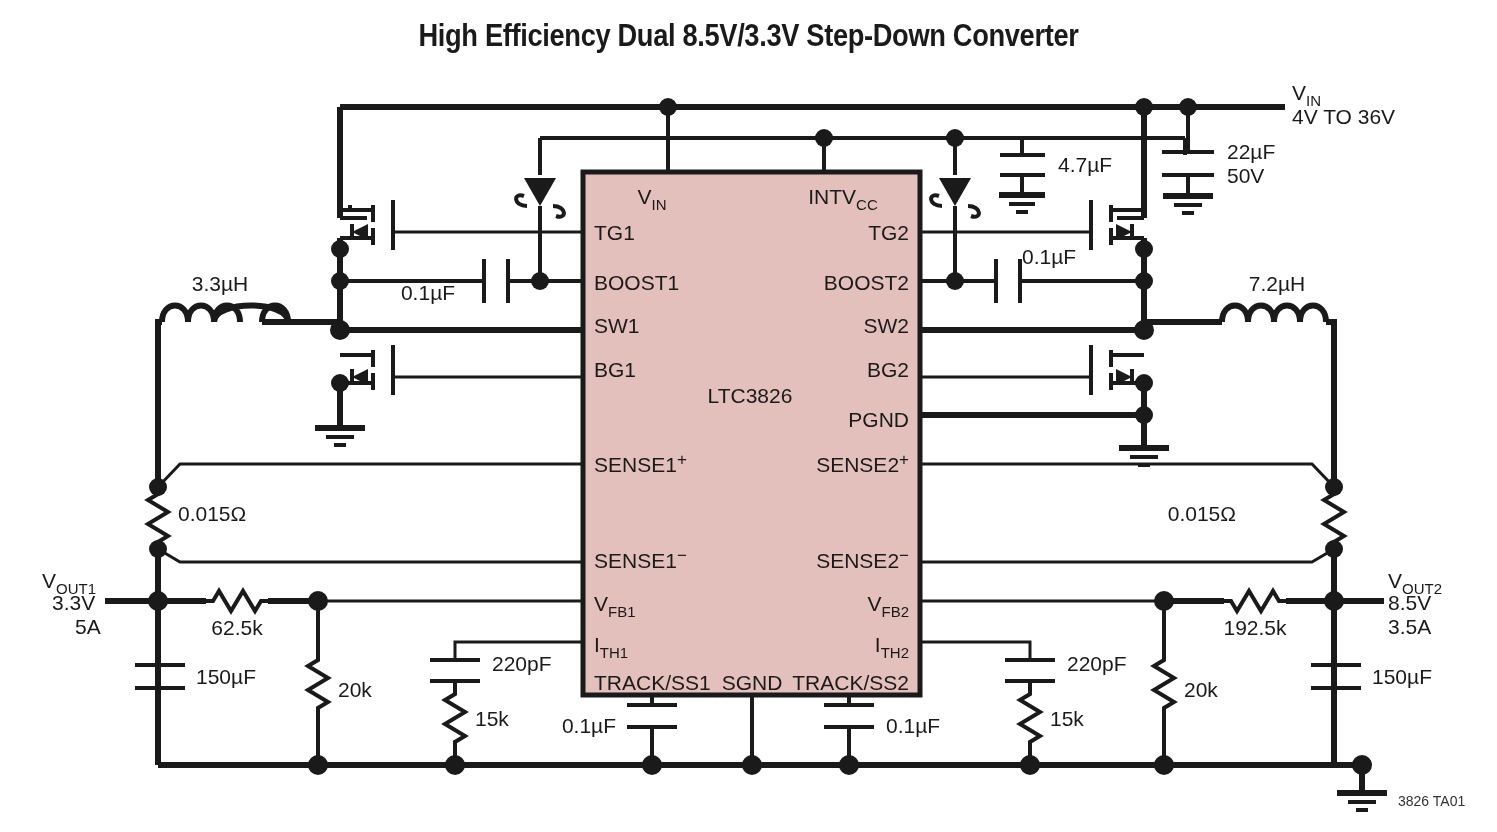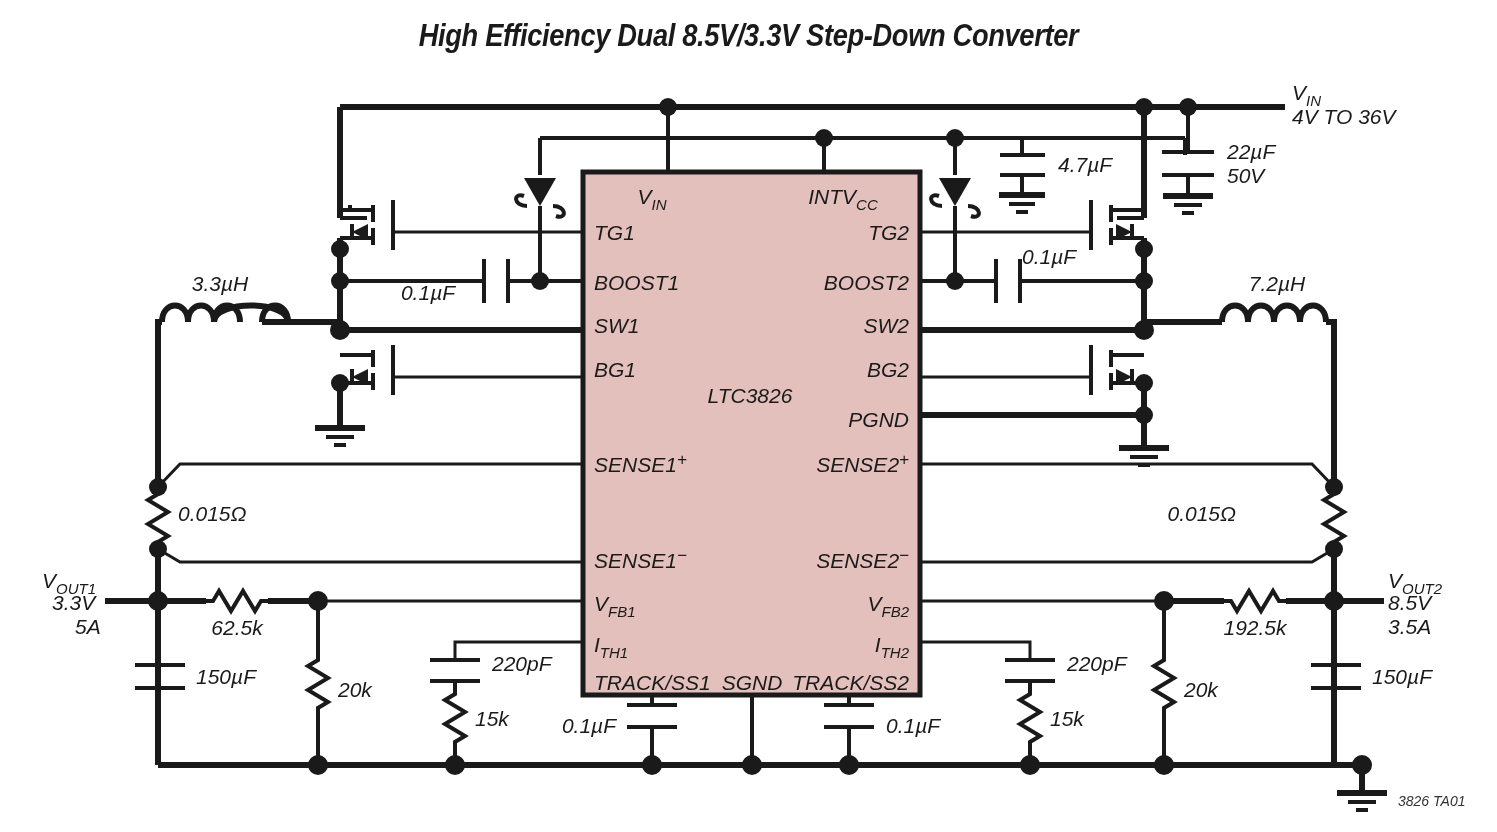--- a/index.html
+++ b/index.html
@@ -9,21 +9,20 @@
   }
   body {
     font-family: "Liberation Sans", sans-serif;
   }
   #root {
     position: relative;
     width: 1497px;
     height: 832px;
     background: #ffffff;
     overflow: hidden;
-    font-style: italic;
   }
   #title {
     position: absolute;
     top: 18px;
     left: 0;
     width: 1497px;
     text-align: center;
     font-family: "Liberation Sans", sans-serif;
     font-weight: bold;
     font-size: 31px;

